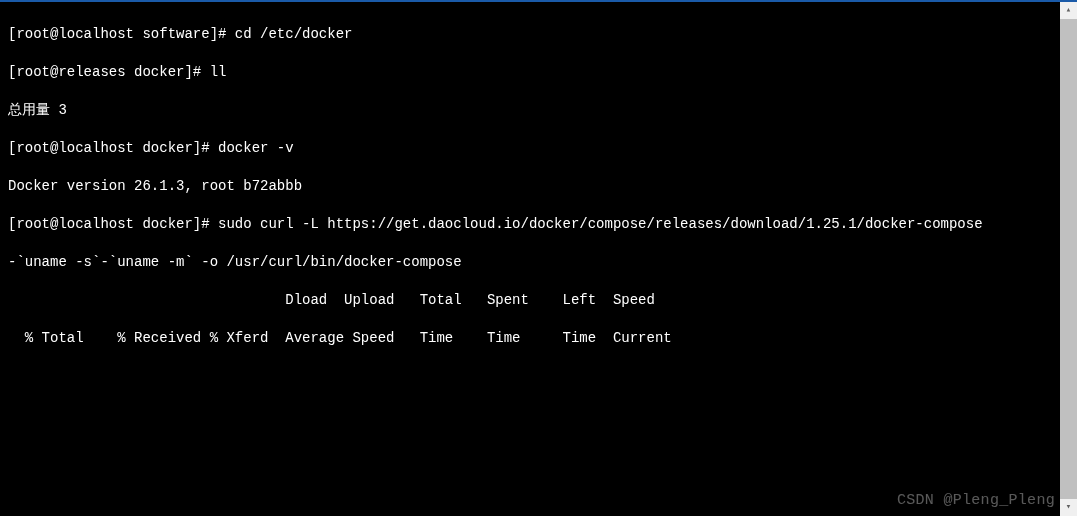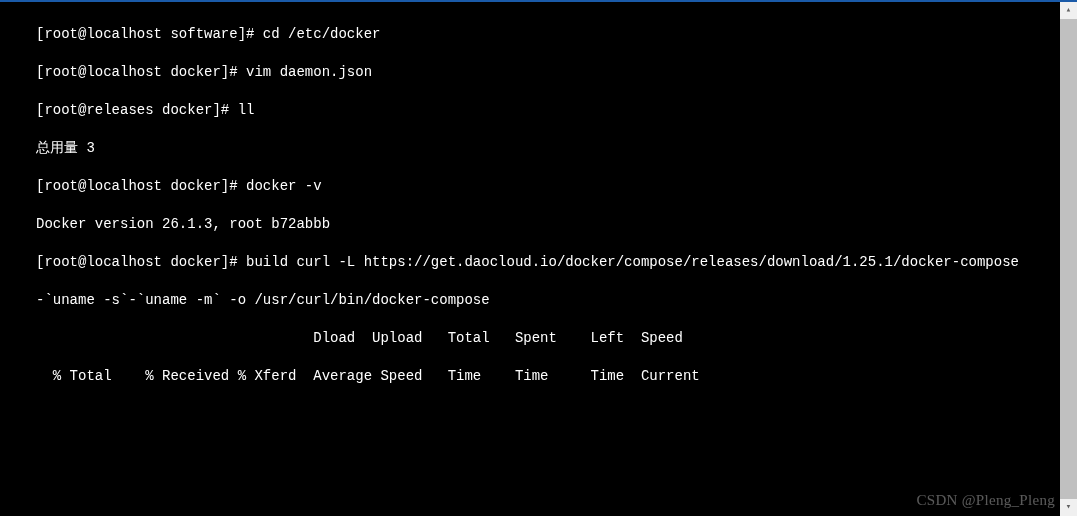--- a/index.html
+++ b/index.html
@@ -14,21 +14,21 @@
     }
     .top-border {
       height: 2px;
       background: #1a5aa8;
       width: 100%;
     }
     .terminal {
       padding: 4px 8px;
       white-space: pre;
     }
-    .line { display: block; margin-left: 28px; }
+    .line { display: block; }
     .scrollbar {
       position: absolute;
       right: 0;
       top: 2px;
       width: 17px;
       height: 514px;
       background: #f0f0f0;
     }
     .scroll-up, .scroll-down {
       width: 17px;
@@ -48,38 +48,37 @@
       left: 0;
       width: 17px;
       height: 480px;
       background: #c0c0c0;
     }
     .watermark {
       position: absolute;
       right: 22px;
       bottom: 6px;
       color: rgba(255,255,255,0.35);
-      font-family: Liberation Serif, serif;
+      font-family: Liberation Mono, monospace;
       font-size: 15px;
       letter-spacing: 0.3px;
     }
   </style>
 </head>
 <body>
 
 <div class="top-border"></div>
 
 <div class="terminal">
 <span class="line">[root@localhost software]# cd /etc/docker</span>
-<span class="line">[root@localhost docker]# vim daemon.json</span>
 <span class="line">[root@releases docker]# ll</span>
 <span class="line">总用量 3</span>
 <span class="line">[root@localhost docker]# docker -v</span>
 <span class="line">Docker version 26.1.3, root b72abbb</span>
-<span class="line">[root@localhost docker]# build curl -L https://get.daocloud.io/docker/compose/releases/download/1.25.1/docker-compose</span>
+<span class="line">[root@localhost docker]# sudo curl -L https://get.daocloud.io/docker/compose/releases/download/1.25.1/docker-compose</span>
 <span class="line">-`uname -s`-`uname -m` -o /usr/curl/bin/docker-compose</span>
 <span class="line">                                 Dload  Upload   Total   Spent    Left  Speed</span>
 <span class="line">  % Total    % Received % Xferd  Average Speed   Time    Time     Time  Current</span>
 
 
 
 
 
 </div>
 

